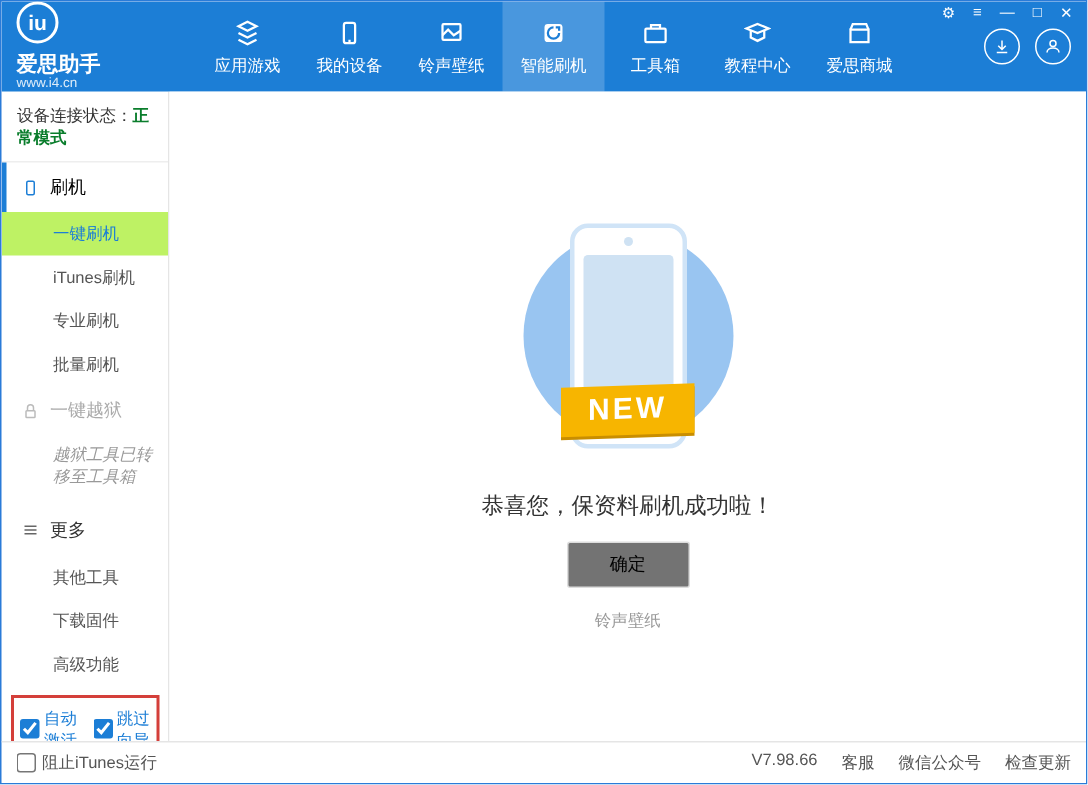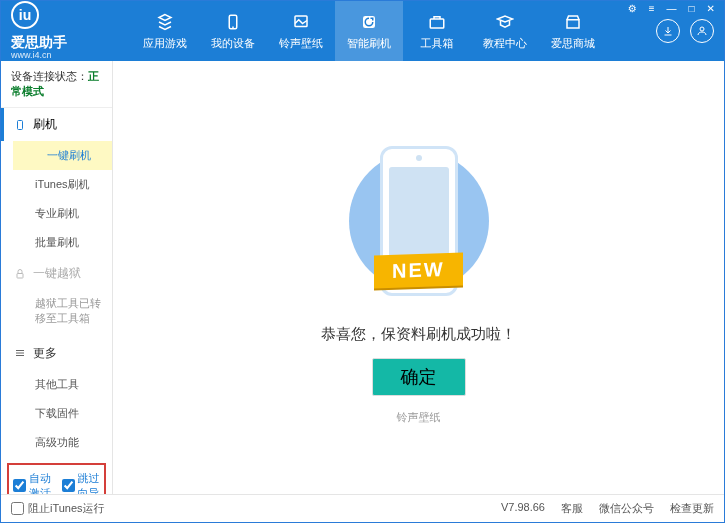--- a/index.html
+++ b/index.html
@@ -25,37 +25,37 @@
 
 .body { flex: 1; display: flex; overflow: hidden; }
 .sidebar { width: 112px; border-right: 1px solid #e5e5e5; display: flex; flex-direction: column; overflow-y: auto; }
 .conn-status { padding: 8px 10px; font-size: 11px; border-bottom: 1px solid #eee; }
 .conn-status .val { color: #0a7d2c; font-weight: bold; }
 .side-group { }
 .side-head { display: flex; align-items: center; gap: 6px; padding: 8px 12px; font-size: 12px; color: #333; }
 .side-head.active-blue { color: #000000; border-left: 3px solid #1c7ed6; padding-left: 9px; }
 .side-head.grey { color: #aaa; }
 .side-sub { padding: 7px 10px 7px 34px; font-size: 11px; color: #555; cursor: pointer; }
-.side-sub.active { background: #fef9c3; color: #1c7ed6; margin-left: 12px; }
-.side-note { padding: 6px 10px 10px 34px; font-size: 11px; color: #999; line-height: 1.4; }
+.side-sub.active { background: #bef264; color: #1c7ed6; }
+.side-note { padding: 6px 10px 10px 34px; font-size: 11px; color: #999; line-height: 1.4; font-style: italic; }
 .checkbox-row { border: 2px solid #d43f3a; margin: 6px; padding: 6px 4px; display: flex; gap: 10px; font-size: 11px; }
 .cb { display: flex; align-items: center; gap: 3px; color: #1c7ed6; }
 .cb input { accent-color: #1c7ed6; }
 
 
 .main { flex: 1; display: flex; flex-direction: column; align-items: center; justify-content: center; gap: 14px; position: relative; background: #fff; }
 .phone-illus { width: 150px; height: 180px; position: relative; display: flex; align-items: center; justify-content: center; }
 .phone-bg { width: 140px; height: 140px; background: #99c5f1; border-radius: 50%; position: absolute; }
 .phone-body { width: 78px; height: 150px; background: #fff; border: 3px solid #d0e4f7; border-radius: 12px; position: relative; z-index: 1; }
 .phone-body::before { content: ""; position: absolute; top: 6px; left: 50%; transform: translateX(-50%); width: 6px; height: 6px; background: #cfe2f3; border-radius: 50%; }
 .phone-body::after { content: ""; position: absolute; bottom: 6px; left: 50%; transform: translateX(-50%); width: 12px; height: 12px; border: 2px solid #cfe2f3; border-radius: 50%; }
 .phone-screen { position: absolute; top: 18px; left: 6px; right: 6px; bottom: 24px; background: #cfe2f3; border-radius: 3px; }
 .ribbon { position: absolute; z-index: 2; background: #f7b500; color: #fff; font-weight: 900; font-size: 20px; letter-spacing: 2px; padding: 5px 18px; transform: skewY(-2deg); box-shadow: 0 2px 0 #c98e00; bottom: 24px; }
 .success-text { font-size: 15px; color: #333; }
-.ok-btn { border: 1px solid #ddd; background: #14b8a6; padding: 6px 28px; font-size: 18px; cursor: pointer; border-radius: 2px; }
+.ok-btn { border: 1px solid #ddd; background: #737373; padding: 6px 28px; font-size: 12px; cursor: pointer; border-radius: 2px; }
 .log-link { font-size: 11px; color: #999; cursor: pointer; }
 
 
 .footer { height: 28px; border-top: 1px solid #e5e5e5; display: flex; align-items: center; padding: 0 10px; font-size: 11px; color: #555; gap: 14px; }
 .footer .left { display: flex; align-items: center; gap: 4px; }
 .footer .right { margin-left: auto; display: flex; gap: 16px; }
 .footer .right span { cursor: pointer; }
 
 .side-icon { width: 14px; height: 14px; display: inline-flex; align-items: center; justify-content: center; }
 </style>

